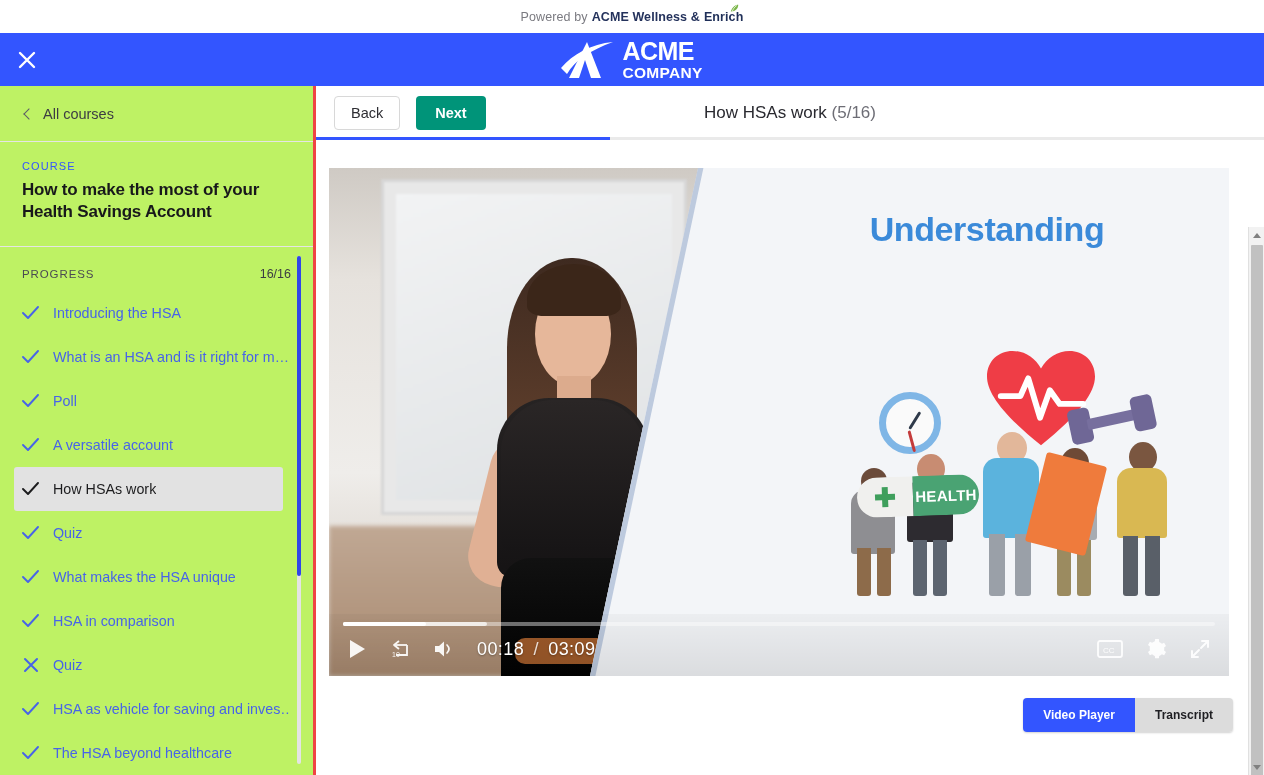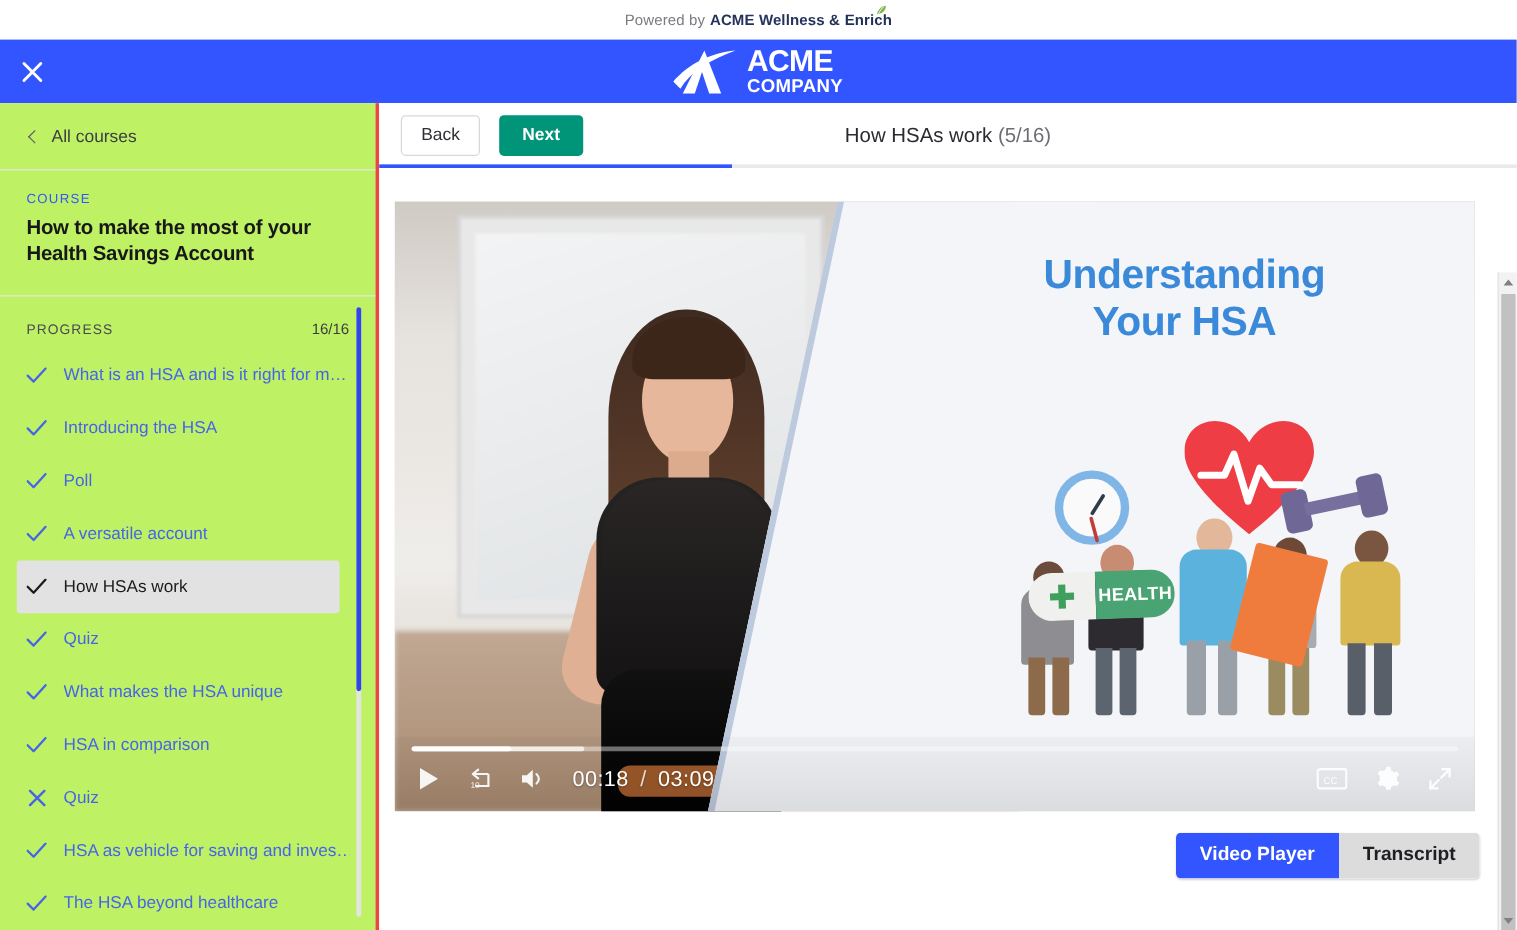--- a/index.html
+++ b/index.html
@@ -323,21 +323,21 @@
   .vtime { color: #fff; font-size: 18px; letter-spacing: .4px; font-family: "Liberation Sans", sans-serif; text-shadow: 0 1px 2px rgba(0,0,0,.35); }
   .vtime .sl { opacity: .8; margin: 0 4px; }
 
   
   .vtabs {
     position: absolute; right: 31px; bottom: 43px;
     display: flex; border-radius: 4px; overflow: hidden;
     box-shadow: 0 1px 2px rgba(0,0,0,.18);
   }
   .vtab {
-    padding: 10px 20px; font-size: 16px; font-weight: 700; cursor: pointer;
+    padding: 10px 20px; font-size: 12px; font-weight: 700; cursor: pointer;
     background: #dcdcdc; color: #1f1f23; border: none; font-family: inherit;
   }
   .vtab.sel { background: #3355ff; color: #fff; }
 
   
   .pagebar {
     position: absolute; right: 0; top: 141px; width: 16px; bottom: 0;
     background: #f2f2f2; border-left: 1px solid #e0e0e0;
   }
   .pagebar .up, .pagebar .dn {
@@ -405,29 +405,29 @@
       <span class="progress-count">16/16</span>
     </div>
 
     <div class="lesson-list">
         <div class="lesson">
           <span class="mark">
             <svg width="17" height="14" viewBox="0 0 17 14">
               <path d="M1 7 L6 12 L16 1" stroke="#4764e8" stroke-width="1.9" fill="none" stroke-linecap="round" stroke-linejoin="round"></path>
             </svg>
           </span>
+          <span class="lesson-label">Introducing the HSA</span>
+        </div>
+        <div class="lesson">
+          <span class="mark">
+            <svg width="17" height="14" viewBox="0 0 17 14">
+              <path d="M1 7 L6 12 L16 1" stroke="#4764e8" stroke-width="1.9" fill="none" stroke-linecap="round" stroke-linejoin="round"></path>
+            </svg>
+          </span>
           <span class="lesson-label">What is an HSA and is it right for m…</span>
-        </div>
-        <div class="lesson">
-          <span class="mark">
-            <svg width="17" height="14" viewBox="0 0 17 14">
-              <path d="M1 7 L6 12 L16 1" stroke="#4764e8" stroke-width="1.9" fill="none" stroke-linecap="round" stroke-linejoin="round"></path>
-            </svg>
-          </span>
-          <span class="lesson-label">Introducing the HSA</span>
         </div>
         <div class="lesson">
           <span class="mark">
             <svg width="17" height="14" viewBox="0 0 17 14">
               <path d="M1 7 L6 12 L16 1" stroke="#4764e8" stroke-width="1.9" fill="none" stroke-linecap="round" stroke-linejoin="round"></path>
             </svg>
           </span>
           <span class="lesson-label">Poll</span>
         </div>
         <div class="lesson">
@@ -535,21 +535,20 @@
           <div class="p-body-over"></div>
           <div class="p-legs"></div>
           <div class="p-stool"></div>
         </div>
 
         <div class="diag"></div>
         <div class="diag-edge"></div>
 
         <div class="vid-title" style="color: rgb(59, 138, 217);">
           <div>Understanding</div>
-          <div>Your HSA</div>
         </div>
 
         <div class="illus">
 
           <div class="person" style="left:6px;bottom:4px;width:56px;height:128px;">
             <div class="pr-head" style="position:absolute;left:16px;top:0;width:26px;height:26px;background:#6b4b3a;"></div>
             <div class="pr-body" style="position:absolute;left:6px;top:22px;width:44px;height:64px;background:#8e8e92;"></div>
             <div class="pr-leg" style="left:12px;width:14px;height:48px;background:#8d6b4a;"></div>
             <div class="pr-leg" style="left:32px;width:14px;height:48px;background:#8d6b4a;"></div>
           </div>

